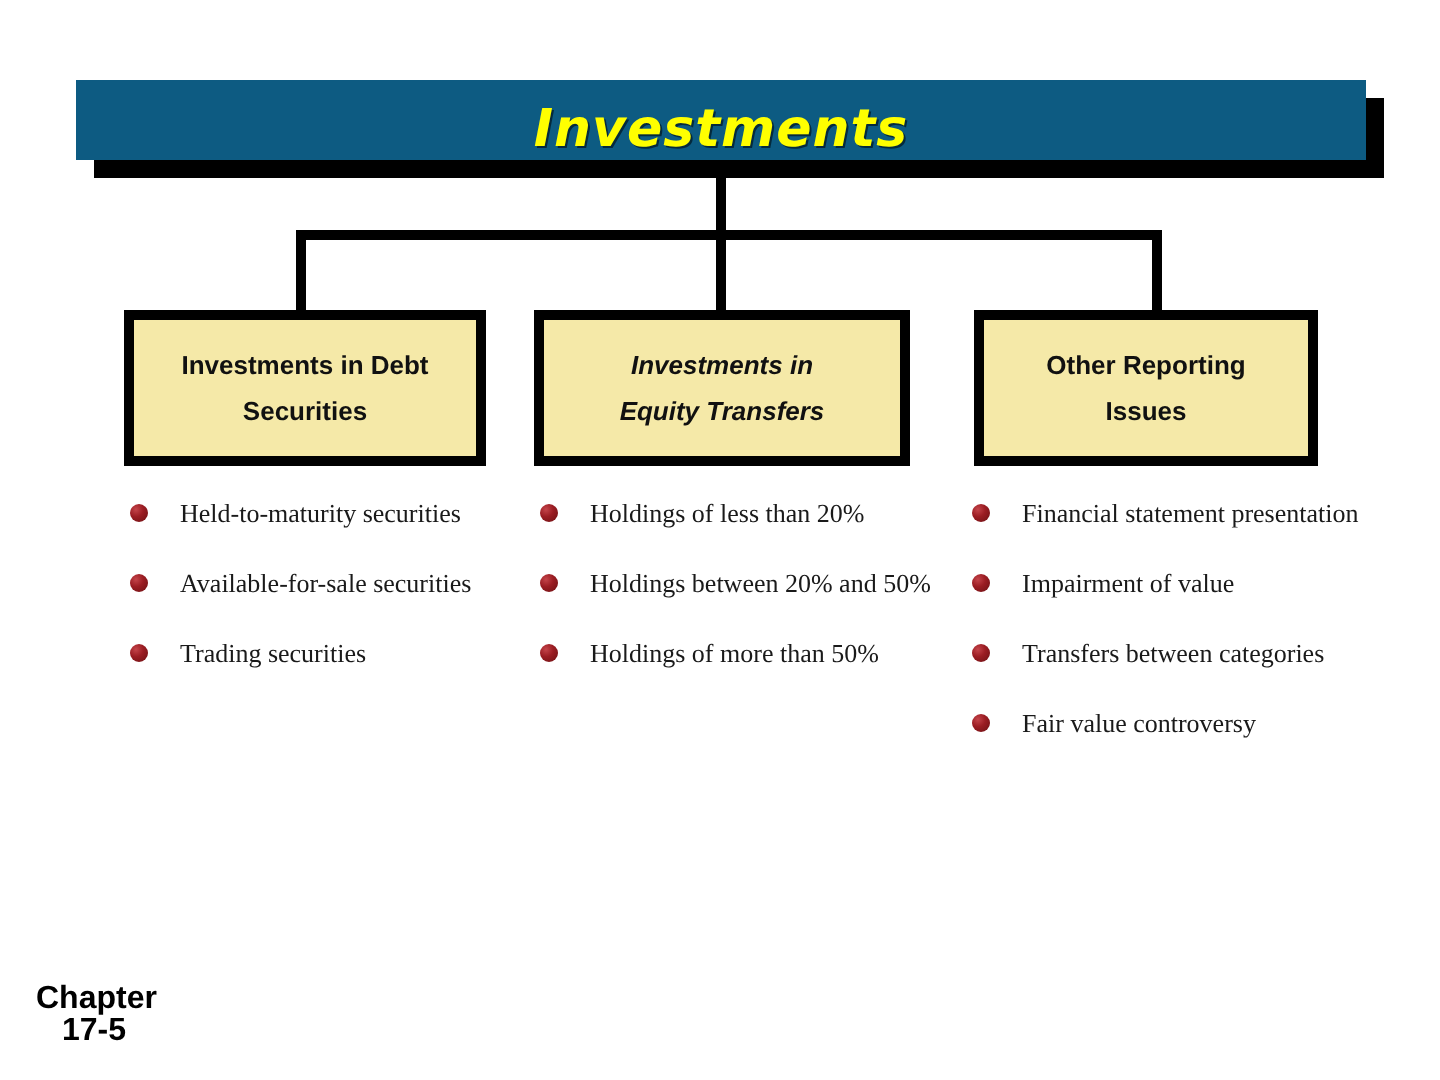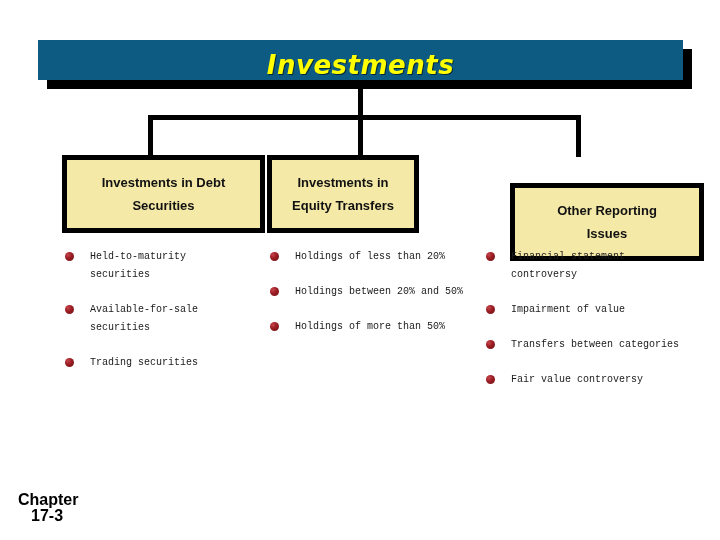--- a/index.html
+++ b/index.html
@@ -72,23 +72,23 @@
     top: 155px;
     height: 78px;
     background: #f5e9a8;
     border: 5px solid #000000;
     box-sizing: border-box;
     display: flex;
     flex-direction: column;
     align-items: center;
     justify-content: center;
   }
-  .hbox-1 { left: 62px;  width: 203px; }
-  .hbox-2 { left: 267px; width: 152px; }
-  .hbox-3 { left: 510px; width: 194px; margin-top: 28px; }
+  .hbox-1 { left: 62px;  width: 181px; }
+  .hbox-2 { left: 267px; width: 188px; font-style: italic; }
+  .hbox-3 { left: 487px; width: 172px; }
 
   .hbox-line {
     font-family: "Liberation Sans", sans-serif;
     font-weight: bold;
     font-size: 13px;
     color: #111111;
     line-height: 23px;
     text-align: center;
     white-space: nowrap;
   }
@@ -99,22 +99,22 @@
     top: 248px;
   }
   .col-1 { left: 62px;  width: 190px; }
   .col-2 { left: 267px; width: 200px; }
   .col-3 { left: 483px; width: 200px; }
 
   .bullet-item {
     position: relative;
     padding-left: 28px;
     margin-bottom: 17px;
-    font-family: Liberation Mono, monospace;
-    font-size: 10px;
+    font-family: Liberation Serif, serif;
+    font-size: 13px;
     color: #1a1a1a;
     line-height: 18px;
   }
   .bullet-item:last-child { margin-bottom: 0; }
 
   .bullet-dot {
     position: absolute;
     left: 3px;
     top: 4px;
     width: 9px;
@@ -191,34 +191,34 @@
     </div>
     <div class="bullet-item">
       <span class="bullet-dot"></span>
       <span>Holdings of more than 50%</span>
     </div>
   </div>
 
   <div class="col col-3">
     <div class="bullet-item">
       <span class="bullet-dot"></span>
-      <span>Financial statement controversy</span>
+      <span>Financial statement presentation</span>
     </div>
     <div class="bullet-item">
       <span class="bullet-dot"></span>
       <span>Impairment of value</span>
     </div>
     <div class="bullet-item">
       <span class="bullet-dot"></span>
       <span>Transfers between categories</span>
     </div>
     <div class="bullet-item">
       <span class="bullet-dot"></span>
       <span>Fair value controversy</span>
     </div>
   </div>
 
   <div class="footer">
     <div>Chapter</div>
-    <div class="footer-line-2">17-3</div>
+    <div class="footer-line-2">17-5</div>
   </div>
 
 </div>
 
 </body></html>

